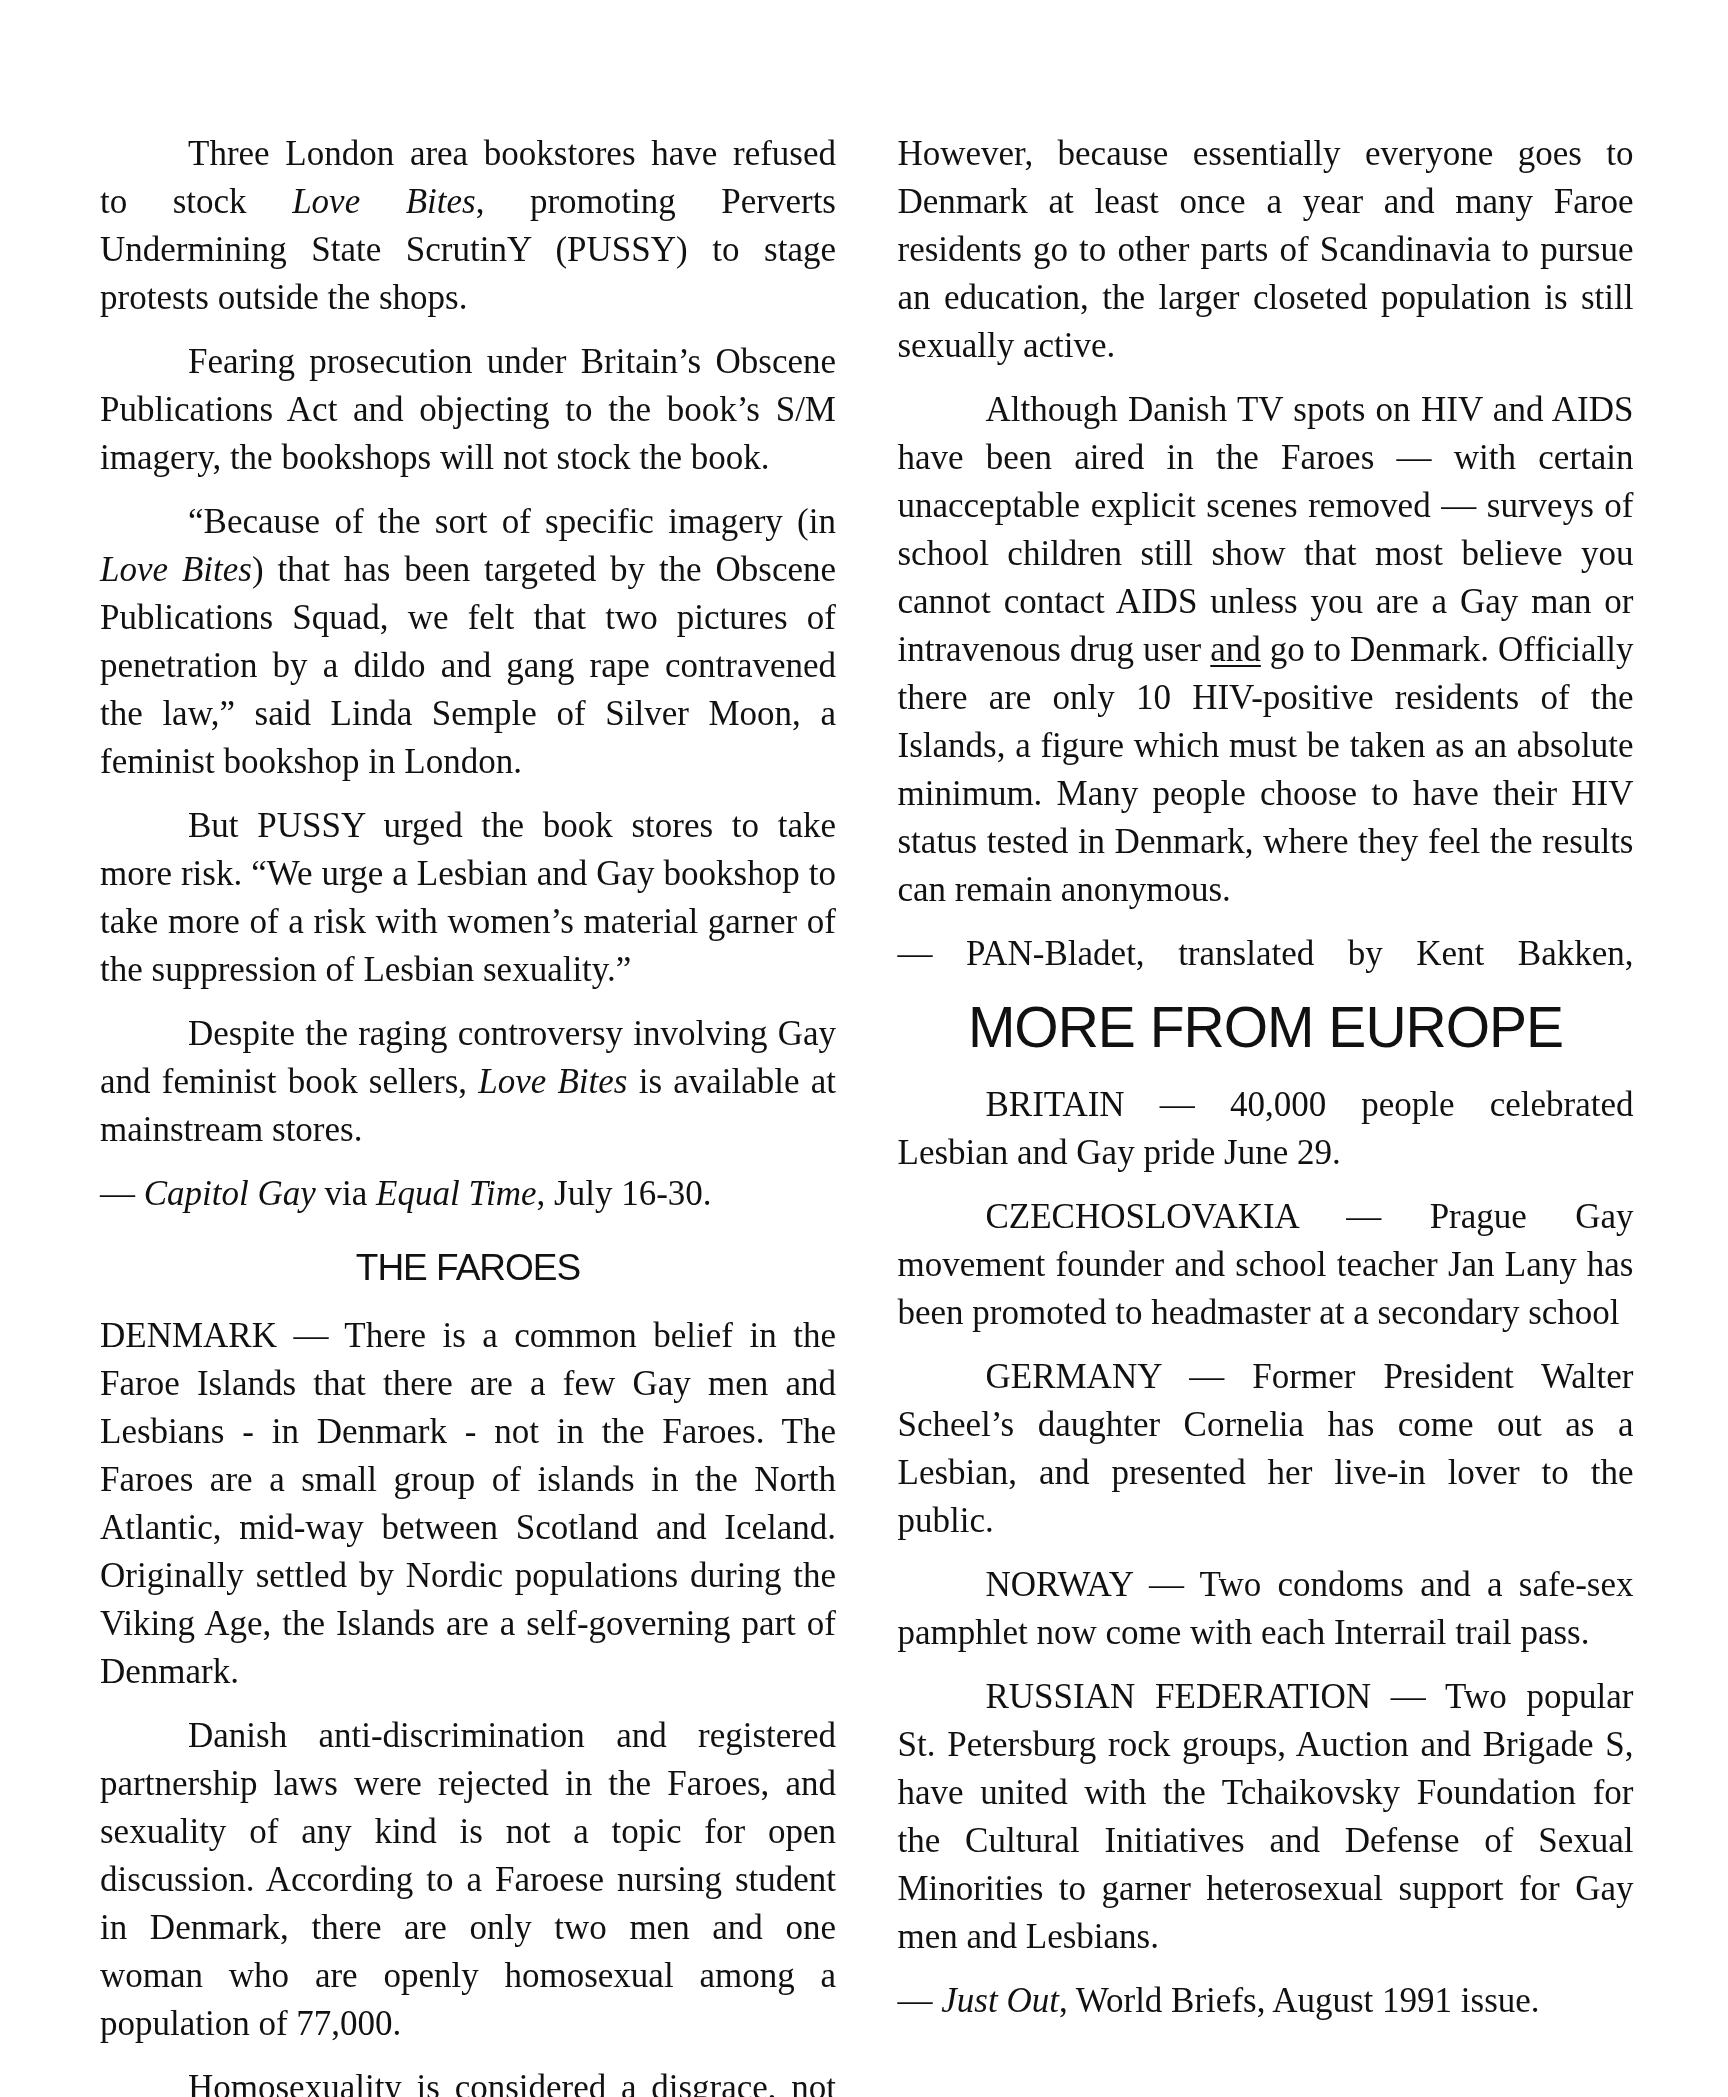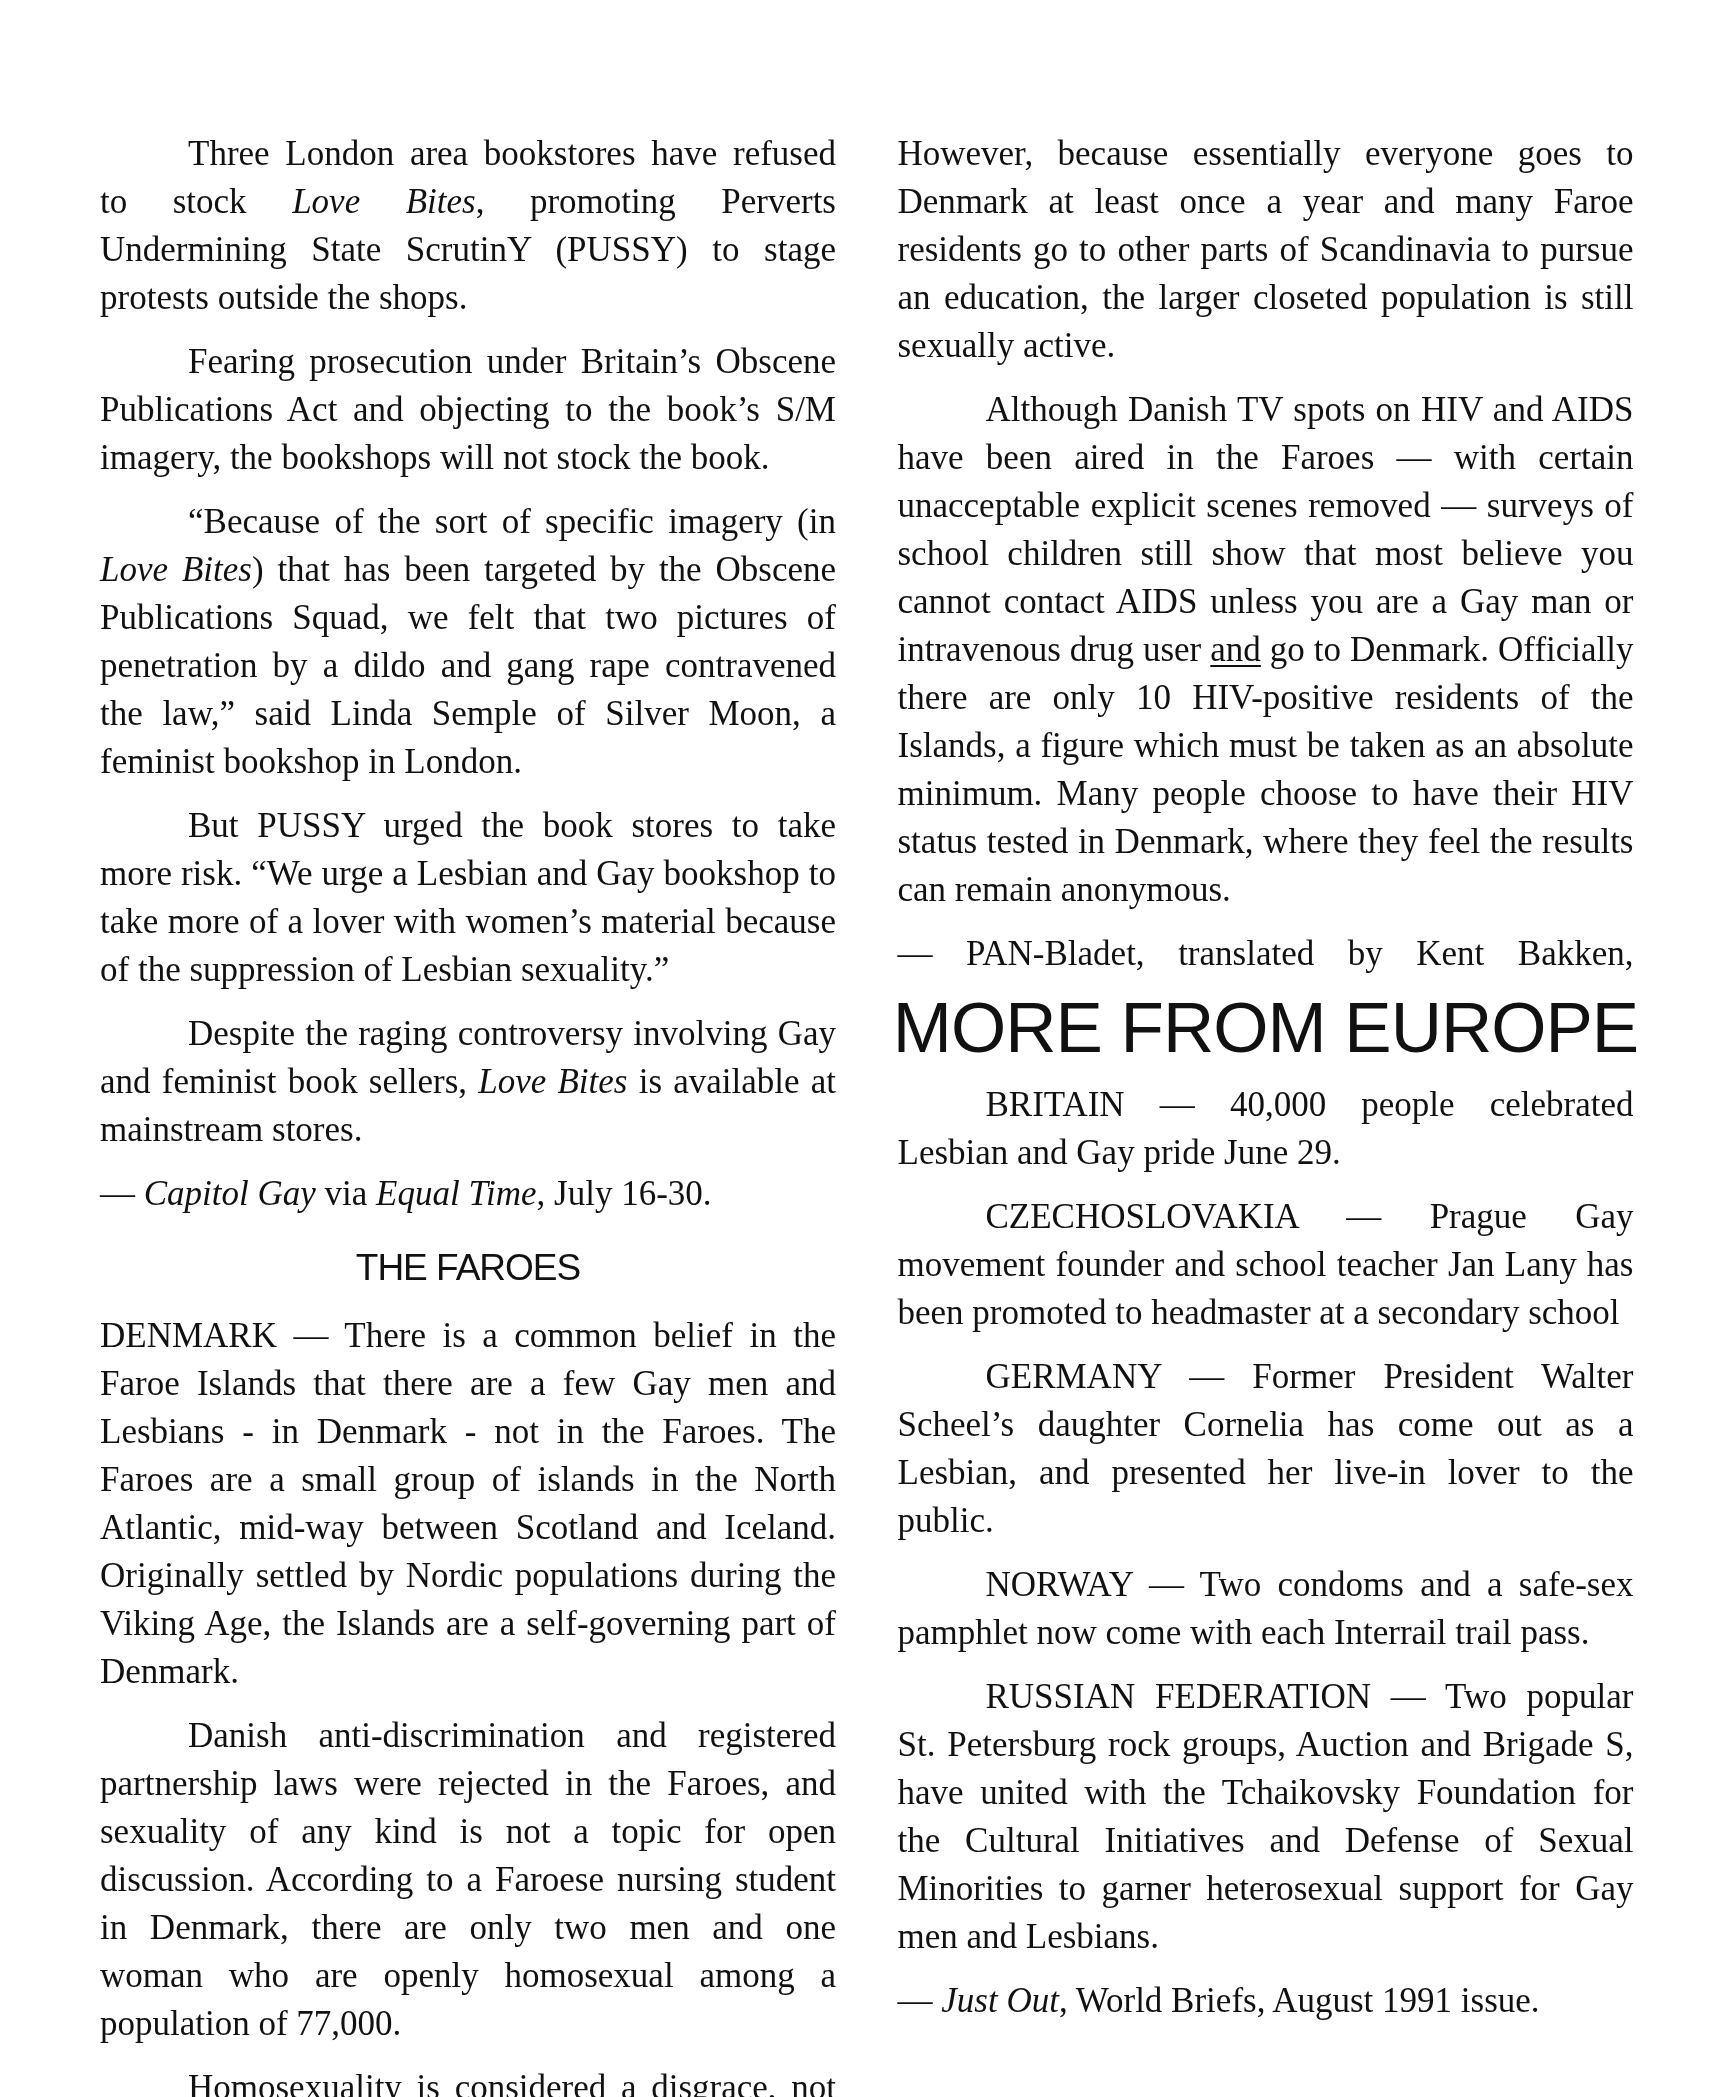--- a/index.html
+++ b/index.html
@@ -21,39 +21,39 @@
     text-align: justify; text-align-last: left;
   }
   p.indent { text-indent: 88px; }
   .attrib { text-align: left; }
   .heading {
     font-family: "Liberation Sans", "DejaVu Sans", sans-serif;
     font-weight: normal; text-align: center; margin: 0;
     letter-spacing: -1px;
   }
   .h-faroes { font-size: 37px; line-height: 58px; margin: 21px 0 -1px 0; }
-  .h-europe { font-size: 71px; line-height: 59px; margin: 19.6px 0 24.5px 0; }
+  .h-europe { font-size: 57px; line-height: 59px; margin: 19.6px 0 24.5px 0; }
   em { font-style: italic; }
   u { text-decoration: underline; text-decoration-thickness: 2px; text-underline-offset: 3.9px; }
 </style>
 </head>
 <body>
 
 <div class="page">
 
   <div class="col col-left">
 
     <section>
       <p class="indent"><span>Three London area bookstores have refused to stock </span><em>Love Bites</em><span>,  promoting Perverts Undermining State ScrutinY (PUSSY) to stage protests outside the shops.</span></p>
 
       <p class="indent">Fearing prosecution under Britain’s Obscene Publications Act and objecting to the book’s S/M imagery, the bookshops will not stock the book.</p>
 
       <p class="indent"><span>“Because of the sort of specific imagery (in </span><em>Love Bites</em><span>) that has been targeted by the Obscene Publications Squad, we felt that two pictures of penetration by a dildo and gang rape contravened the law,” said Linda Semple of Silver Moon, a feminist bookshop in London.</span></p>
 
-      <p class="indent">But PUSSY urged the book stores to take more risk. “We urge a Lesbian and Gay bookshop to take more of a lover with women’s material because of the suppression of Lesbian sexuality.”</p>
+      <p class="indent">But PUSSY urged the book stores to take more risk. “We urge a Lesbian and Gay bookshop to take more of a risk with women’s material garner of the suppression of Lesbian sexuality.”</p>
 
       <p class="indent"><span>Despite the raging controversy involving Gay and feminist book sellers, </span><em>Love Bites</em><span>  is available at mainstream stores.</span></p>
 
       <p class="attrib"><span>— </span><em>Capitol Gay</em><span>  via </span><em>Equal Time</em><span>,  July 16-30.</span></p>
     </section>
 
     <section>
       <h2 class="heading h-faroes">THE FAROES</h2>
       <p>DENMARK — There is a common belief in the Faroe Islands that there are a few Gay men and Lesbians - in Denmark - not in the Faroes. The Faroes are a small group of islands in the North Atlantic, mid-way between Scotland and Iceland. Originally settled by Nordic populations during the Viking Age, the Islands are a self-governing part of Denmark.</p>
       <p class="indent">Danish anti-discrimination and registered partnership laws were rejected in the Faroes, and sexuality of any kind is not a topic for open discussion. According to a Faroese nursing student in Denmark, there are only two men and one woman who are openly homosexual among a population of 77,000.</p>

